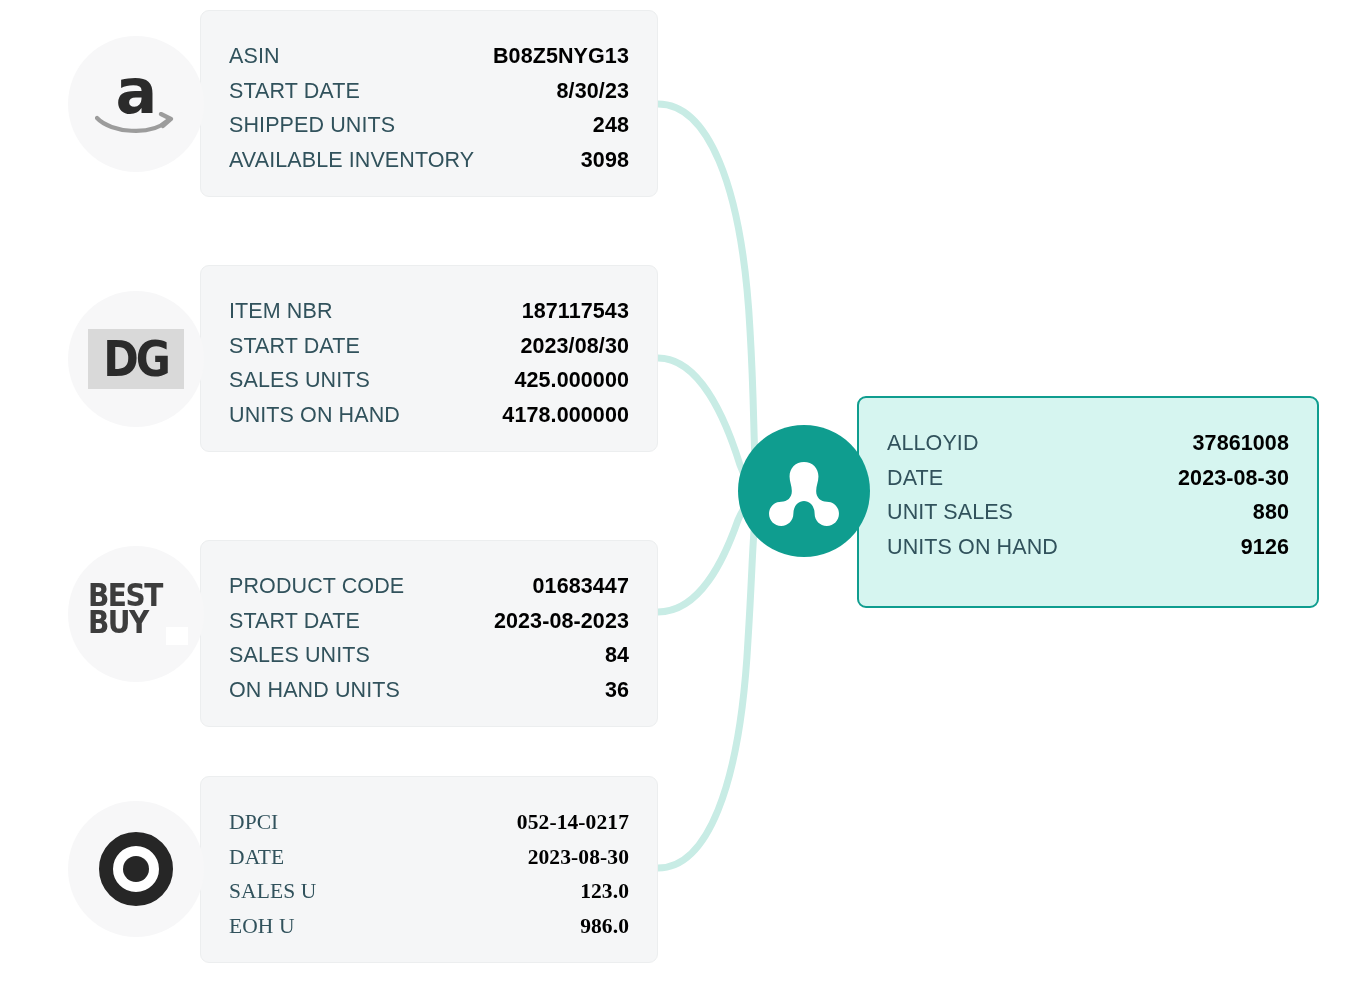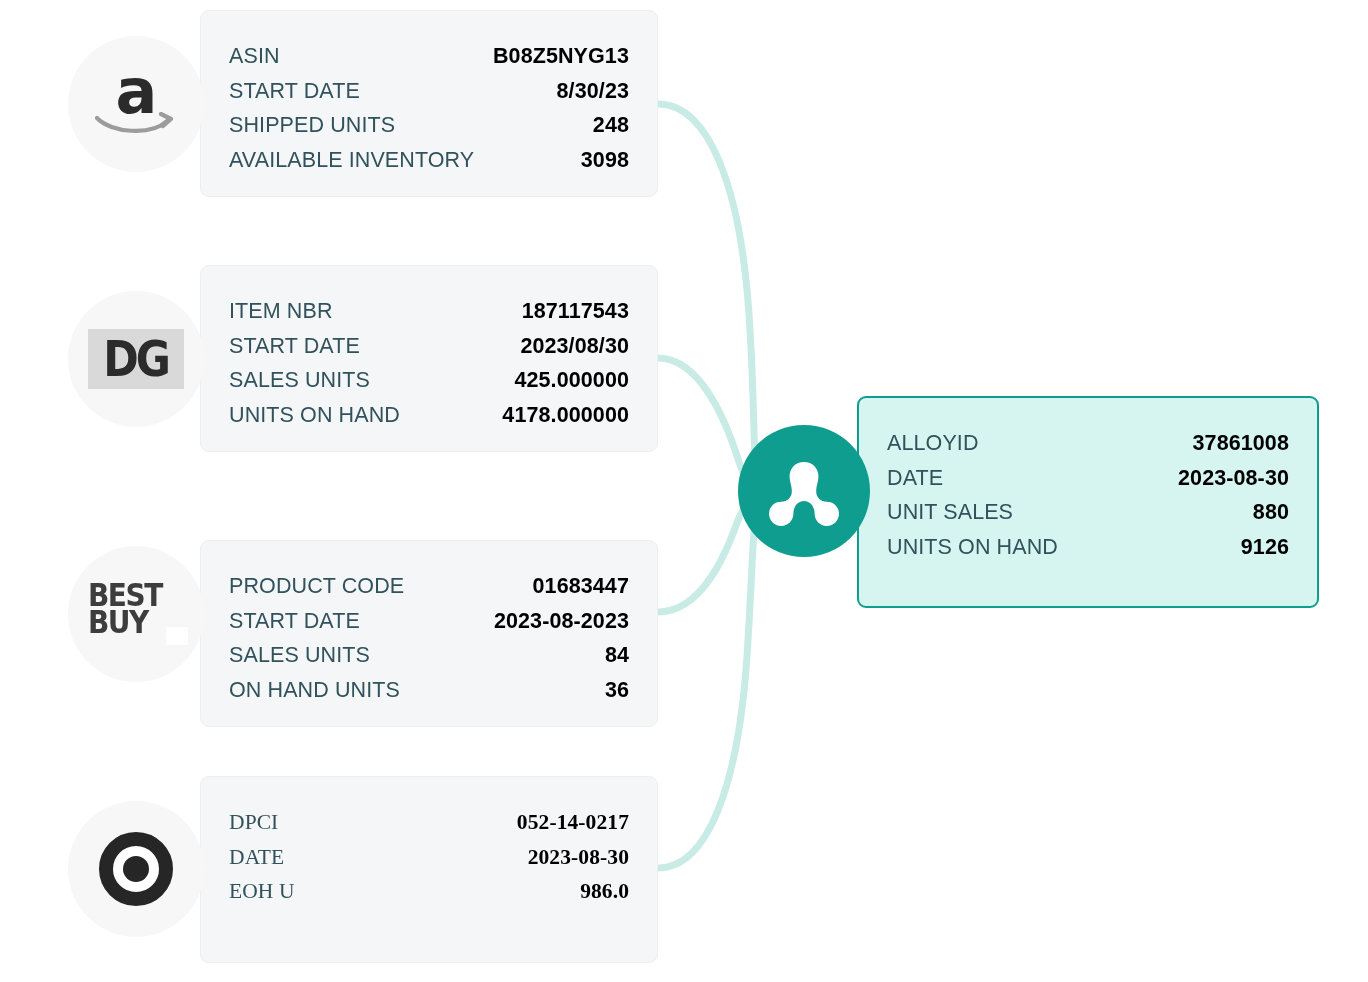--- a/index.html
+++ b/index.html
@@ -284,20 +284,24 @@
   </div>
 
   <div class="card input" style="left:200px; top:776px; width:458px; height:187px;font-family:Liberation Serif, serif;">
     <div class="row">
       <span class="k">DPCI</span>
       <span class="v">052-14-0217</span>
     </div>
     <div class="row">
       <span class="k">DATE</span>
       <span class="v">2023-08-30</span>
+    </div>
+    <div class="row">
+      <span class="k">SALES U</span>
+      <span class="v">123.0</span>
     </div>
     <div class="row">
       <span class="k">EOH U</span>
       <span class="v">986.0</span>
     </div>
   </div>
 
   <div class="hub" style="left:738px; top:425px;">
     <svg class="hub-mark" viewBox="0 0 100 100">
       <path fill="#ffffff" d="

